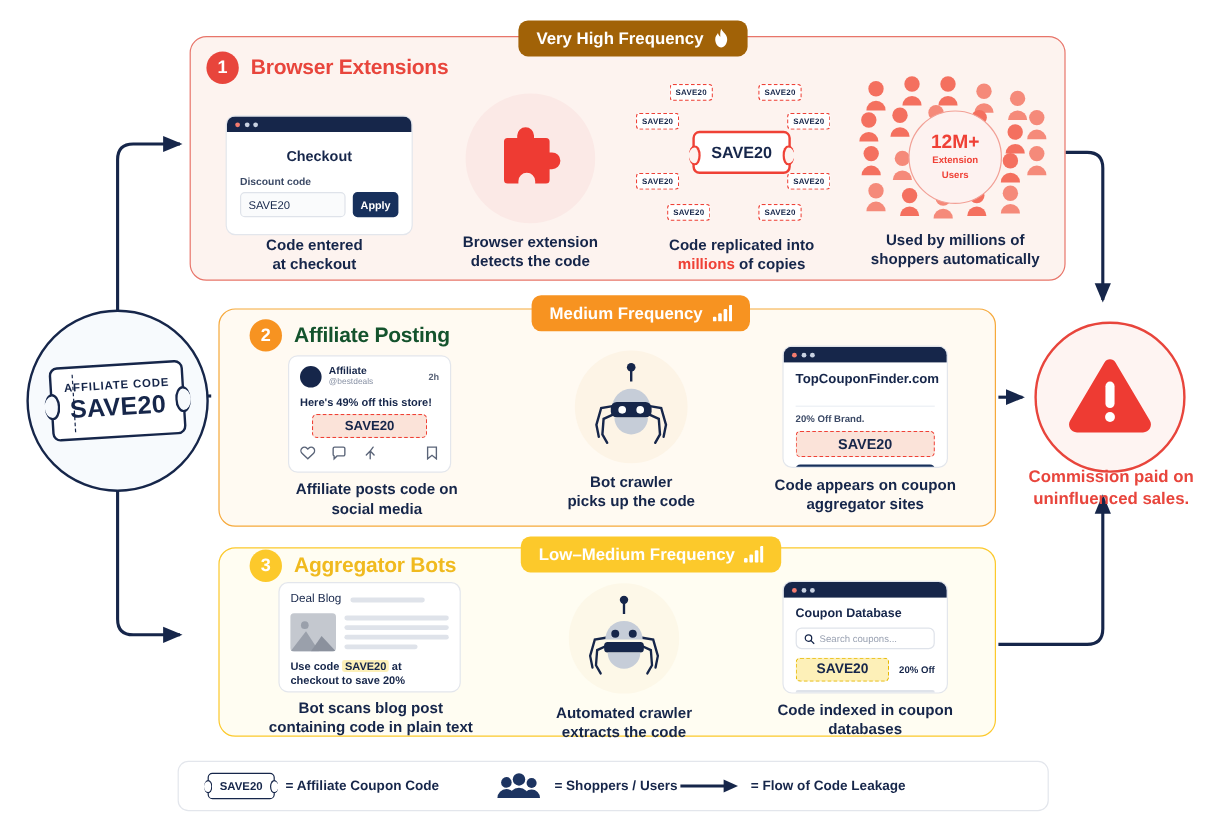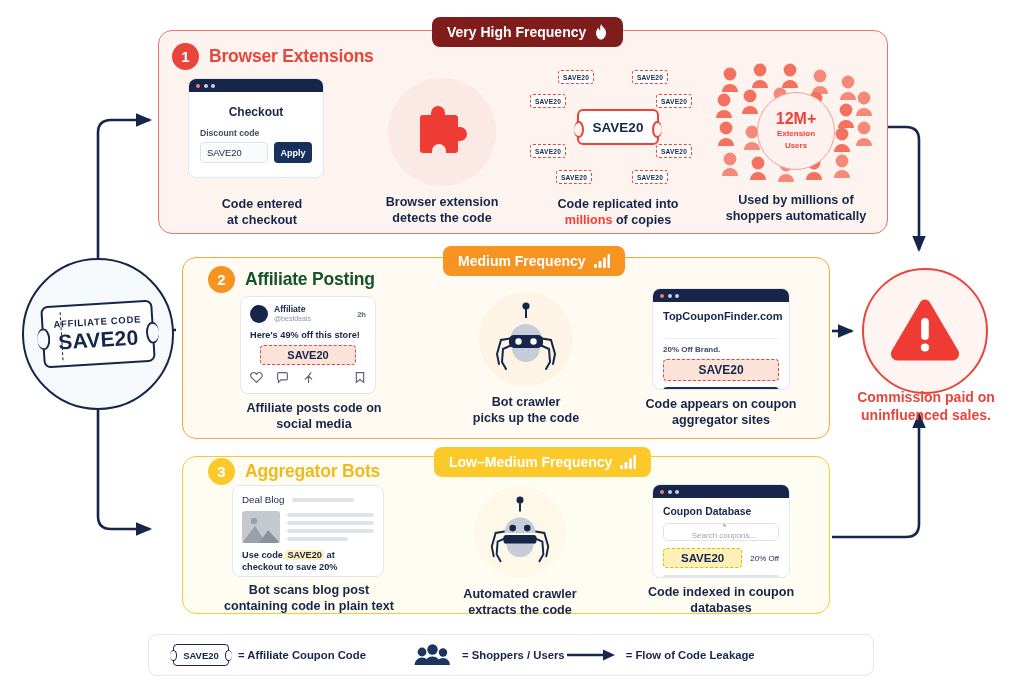--- a/index.html
+++ b/index.html
@@ -75,39 +75,39 @@
   #title-1 { color: #e8453c; }
   #title-2 { color: #14532d; }
   #title-3 { color: #f0ba1f; }
 
   
   .badge {
     position: absolute; height: 30px; padding: 0 15px; border-radius: 8px;
     display: flex; align-items: center; gap: 8px;
     color: #fff; font-size: 14px; font-weight: 700; white-space: nowrap;
   }
-  #badge-1 { left: 432px; top: 17px; background: #7f1d1d; }
+  #badge-1 { left: 432px; top: 17px; background: #a16207; }
   #badge-2 { left: 443px; top: 246px; background: #f79321; }
   #badge-3 { left: 434px; top: 447px; background: #fcc92b; }
 
   
   .step-col { position: absolute; text-align: center; }
   .cap { font-size: 12.6px; font-weight: 700; line-height: 1.3; color: #16264a; margin-top: 8px; }
   .cap .hl { color: #ef4136; }
 
   
   .win { background: #fff; border: 1px solid #e3e6ec; border-radius: 8px; overflow: hidden; }
   .win-bar { height: 13px; background: #16264a; display: flex; align-items: center; gap: 3.5px; padding-left: 7px; }
   .win-bar i { width: 4px; height: 4px; border-radius: 50%; background: #f47b6e; display: block; }
   .win-bar i:nth-child(2) { background: #c9d2e2; }
   .win-bar i:nth-child(3) { background: #c9d2e2; }
   .win-body { padding: 9px 11px 11px; text-align: left; }
 
   
-  #checkout-win { position: absolute; left: 188px; top: 78px; width: 136px; height: 100px; }
+  #checkout-win { position: absolute; left: 188px; top: 96px; width: 156px; height: 100px; }
   .co-title { text-align: center; font-size: 12px; font-weight: 700; color: #16264a; margin: 4px 0 9px; }
   .co-lbl { font-size: 8.6px; font-weight: 600; color: #3c4a66; margin-bottom: 4px; }
   .co-row { display: flex; gap: 6px; align-items: stretch; }
   .co-input {
     flex: 1; height: 21px; border: 1px solid #dfe3ea; border-radius: 4px; background: #fafbfc;
     font-size: 9.4px; color: #16264a; display: flex; align-items: center; padding-left: 6px;
   }
   .co-apply {
     width: 38px; background: #17305c; color: #fff; border-radius: 4px;
     font-size: 9px; font-weight: 700; display: flex; align-items: center; justify-content: center;
@@ -183,25 +183,25 @@
   .bl-mid { display: flex; gap: 7px; margin: 6px 0 6px; }
   .bl-img { width: 38px; height: 32px; background: #c4c8cf; border-radius: 3px; position: relative; overflow: hidden; flex: none; }
   .bl-lines { flex: 1; display: flex; flex-direction: column; gap: 4px; padding-top: 2px; }
   .bl-text { font-size: 9.2px; font-weight: 600; color: #16264a; line-height: 1.35; }
   .bl-text .mark { background: #fdf0b8; font-weight: 700; padding: 0 2px; border-radius: 2px; }
 
   
   #db-win { position: absolute; left: 652px; top: 484px; width: 138px; height: 94px; }
   .db-title { font-size: 10.4px; font-weight: 700; color: #16264a; margin-bottom: 6px; }
   .db-search { border: 1px solid #dfe3ea; border-radius: 5px; height: 18px; display: flex;
-               align-items: center; gap: 4px; padding-left: 6px; font-size: 8px; color: #9aa2b2; flex-direction: column; }
+               align-items: center; gap: 4px; padding-left: 6px; font-size: 8px; color: #9aa2b2; }
   .db-row { display: flex; align-items: center; gap: 8px; margin-top: 7px; }
   .db-code { background: #fdf0b8; border: 1px dashed #e6b800; border-radius: 4px; flex: 1;
              text-align: center; font-size: 11.5px; font-weight: 700; color: #16264a; padding: 3px 0; }
-  .db-off { font-size: 8px; font-weight: 400; color: #16264a; }
+  .db-off { font-size: 8px; font-weight: 700; color: #16264a; }
 
   
   #legend {
     position: absolute; left: 148px; top: 634px; width: 726px; height: 42px;
     background: #fff; border: 1px solid #e3e6ec; border-radius: 9px;
     display: flex; align-items: center; padding: 0 24px; gap: 0;
   }
   .lg-item { display: flex; align-items: center; gap: 9px; font-size: 11.3px; font-weight: 700; color: #16264a; }
   #lg-1 { width: 240px; }
   #lg-2 { width: 238px; }

